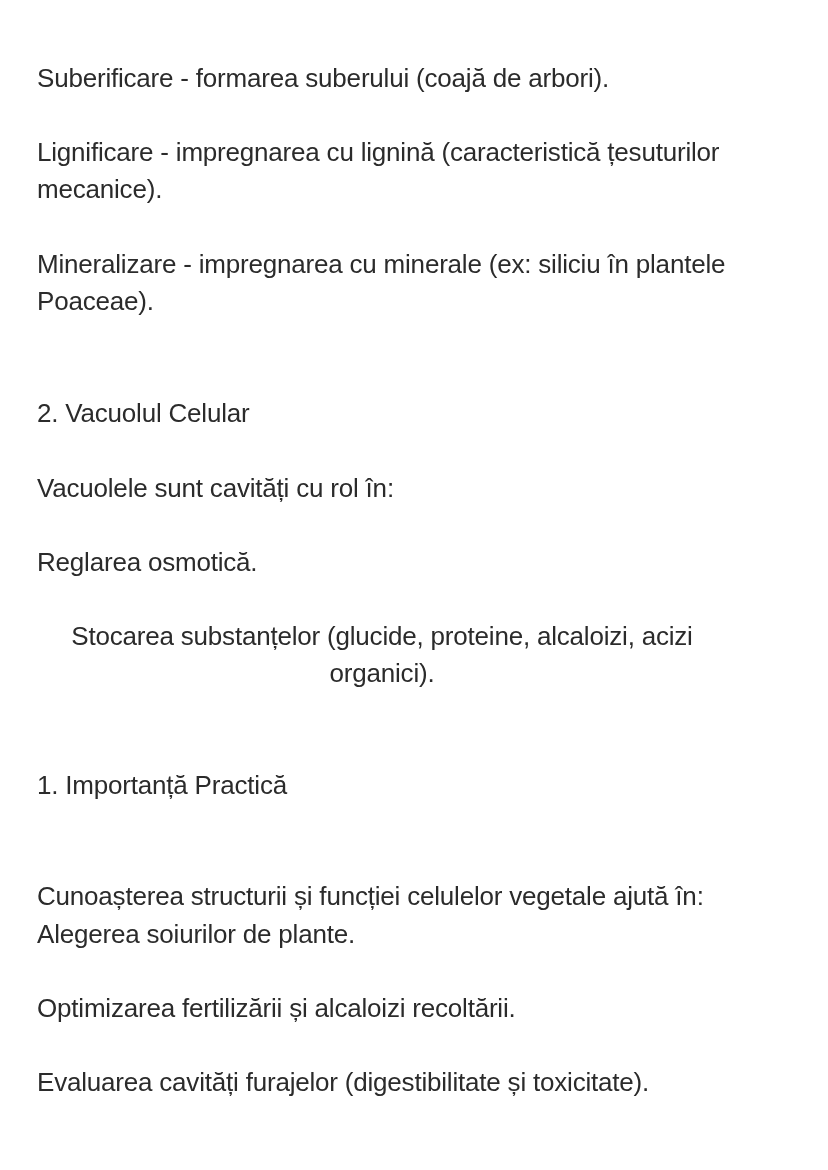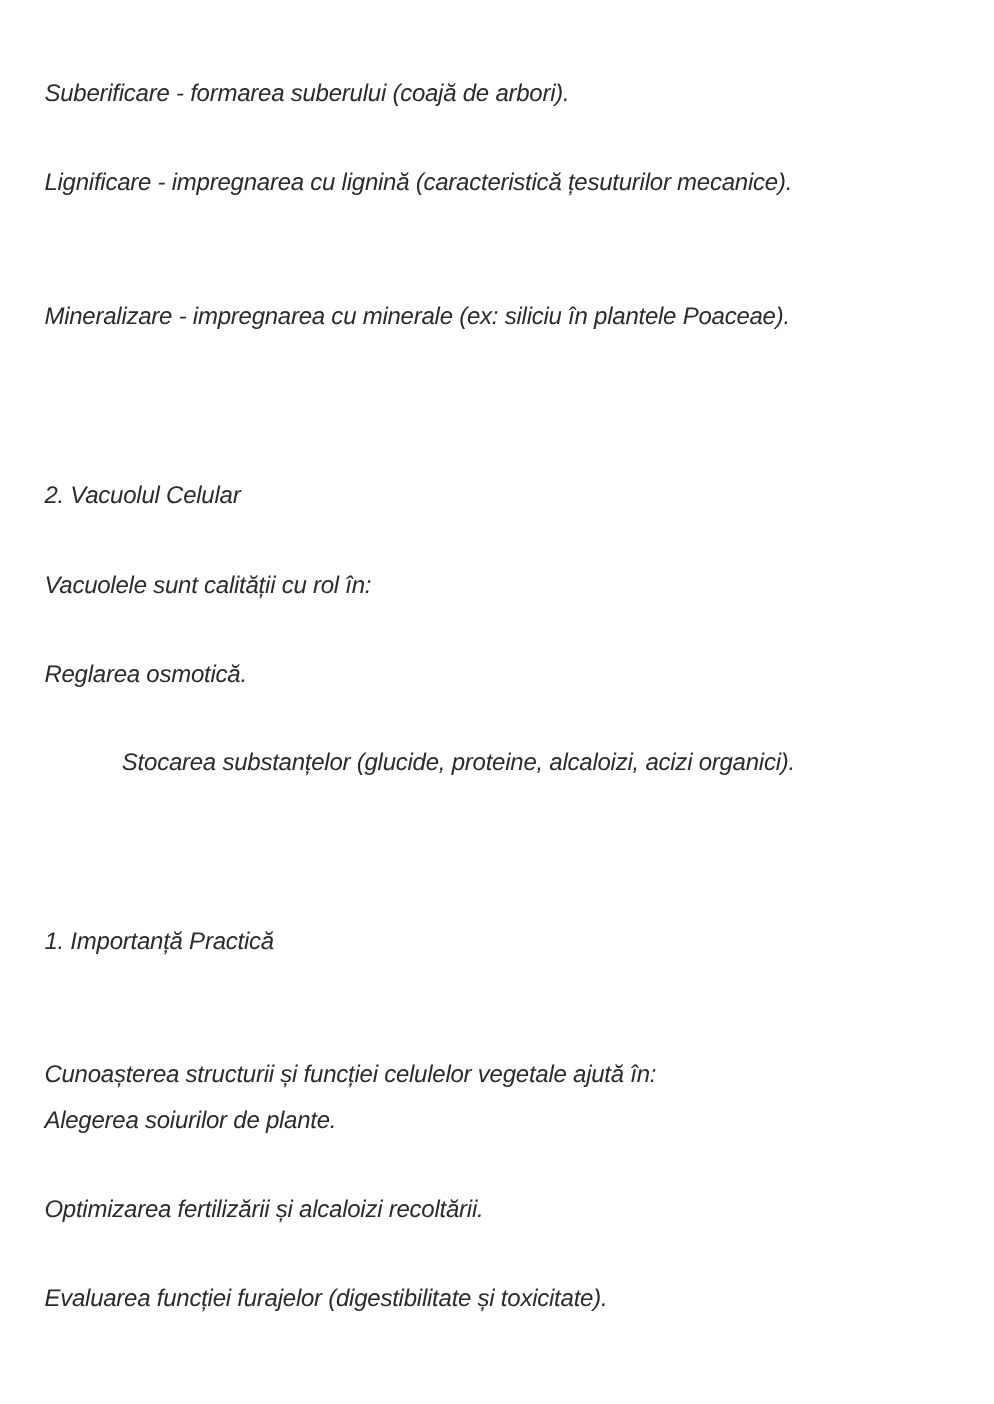--- a/index.html
+++ b/index.html
@@ -18,36 +18,35 @@
     .doc {
       position: absolute;
       left: 37px;
       top: 0;
       width: 760px;
     }
     .para {
       position: absolute;
       left: 0;
       width: 760px;
-      font-size: 20px;
+      font-size: 26px;
       line-height: 37px;
       letter-spacing: -0.2px;
       white-space: normal;
-      font-style: italic;
     }
   </style>
 </head>
 <body>
 
 <div class="doc">
   <div class="para" style="top:60px;">Suberificare - formarea suberului (coajă de arbori).</div>
   <div class="para" style="top:134px; width:755px;">Lignificare - impregnarea cu lignină (caracteristică țesuturilor mecanice).</div>
   <div class="para" style="top:246px; width:750px;">Mineralizare - impregnarea cu minerale (ex: siliciu în plantele Poaceae).</div>
   <div class="para" style="top:395px;">2. Vacuolul Celular</div>
-  <div class="para" style="top:470px;">Vacuolele sunt calității cu rol în:</div>
+  <div class="para" style="top:470px;">Vacuolele sunt cavități cu rol în:</div>
   <div class="para" style="top:544px;">Reglarea osmotică.</div>
   <div class="para" style="top:618px; width:690px;text-align:center;">Stocarea substanțelor (glucide, proteine, alcaloizi, acizi organici).</div>
   <div class="para" style="top:767px;">1. Importanță Practică</div>
   <div class="para" style="top:842px;margin-top:36px;">Cunoașterea structurii și funcției celulelor vegetale ajută în:</div>
   <div class="para" style="top:916px;">Alegerea soiurilor de plante.</div>
   <div class="para" style="top:990px;">Optimizarea fertilizării și alcaloizi recoltării.</div>
-  <div class="para" style="top:1064px;">Evaluarea funcției furajelor (digestibilitate și toxicitate).</div>
+  <div class="para" style="top:1064px;">Evaluarea cavități furajelor (digestibilitate și toxicitate).</div>
 </div>
 
 </body></html>

